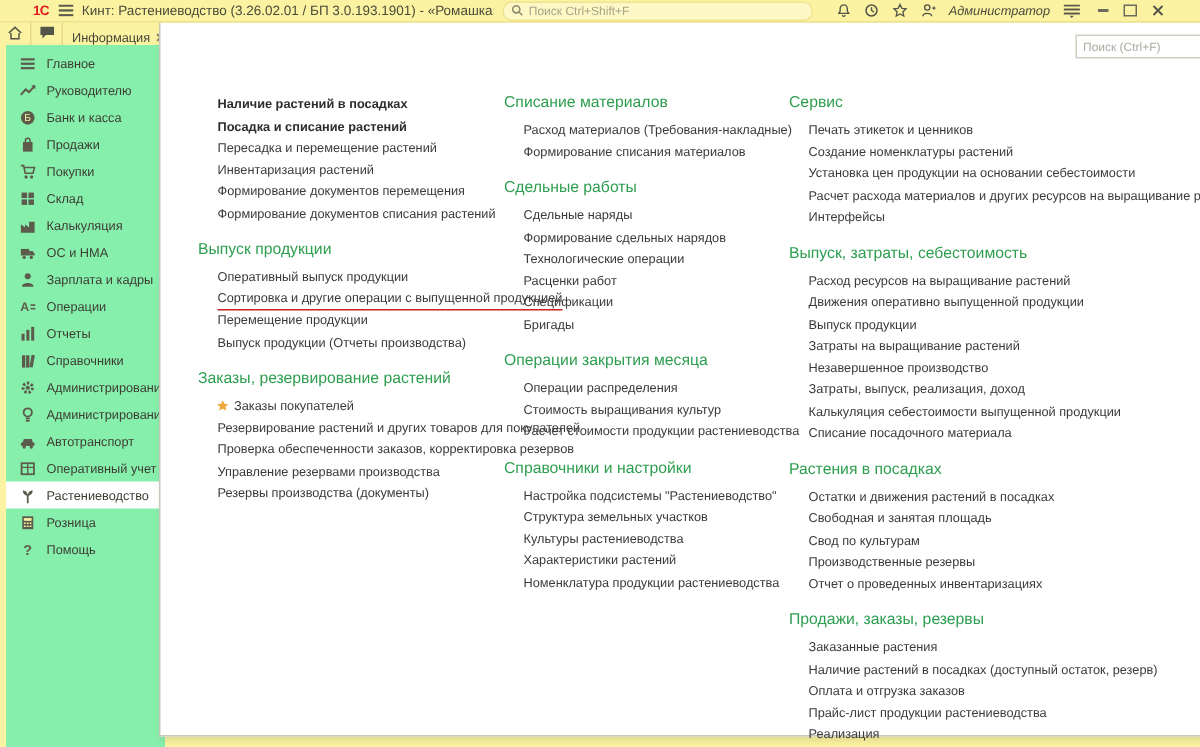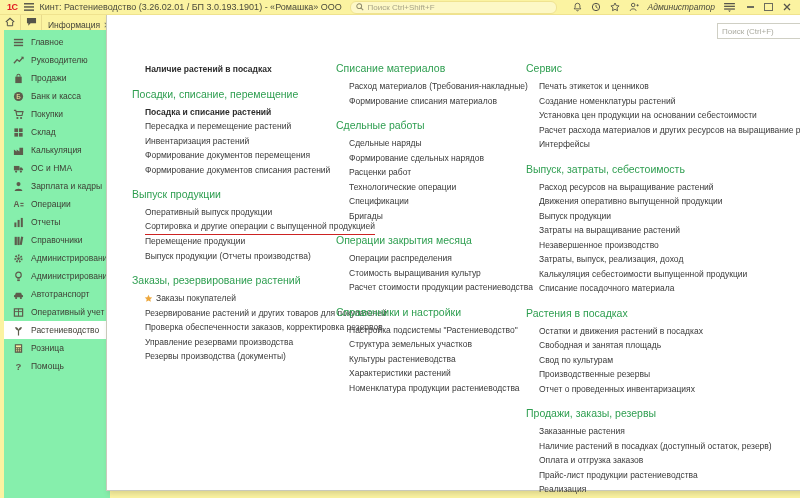--- a/index.html
+++ b/index.html
@@ -6,21 +6,21 @@
   body{
     width:800px;height:498px;position:relative;overflow:hidden;
     background:#fbf3a1;
     font-family:"Liberation Sans",sans-serif;
     -webkit-font-smoothing:antialiased;
   }
   
   .titlebar{
     position:absolute;top:0;left:0;right:0;height:14px;
     background:#fbf3a1;display:flex;align-items:center;
-    padding:0 7px;font-size:9px;color:#3f3f3f;z-index:20;gap:6px;
+    padding:0 22px;font-size:9px;color:#3f3f3f;z-index:20;gap:6px;
     border-bottom:1px solid #efe28e;
   }
   .logo{color:#e01b22;font-weight:bold;font-size:9px;letter-spacing:-.5px;}
   .tb-icon{display:flex;align-items:center;justify-content:center;height:12px;cursor:pointer;}
   .tb-title{white-space:nowrap;overflow:hidden;color:#4a4a3c;}
   .tb-search{
     margin-left:auto;width:195px;height:11px;border-radius:6px;
     background:#fdf8c6;border:1px solid #f0e390;display:flex;align-items:center;
     gap:4px;padding:0 5px;color:#a8a488;font-size:8px;cursor:text;flex:none;
   }
@@ -204,34 +204,34 @@
         <svg width="11" height="11" viewBox="0 0 12 12">
           <polyline points="1,9 4.5,5 7,7 11,2.5" fill="none" stroke="#5d5c4c" stroke-width="1.5"></polyline>
           <path d="M8.5 2 h3 v3 z" fill="#5d5c4c"></path>
         </svg>
       </span>
       <span>Руководителю</span>
     </div>
     <div class="sb-item">
       <span class="sb-ic">
         <svg width="11" height="11" viewBox="0 0 12 12">
+          <circle cx="6" cy="6" r="5" fill="#5d5c4c"></circle>
+          <text x="6" y="8.7" font-size="7.5" fill="#faf0a2" text-anchor="middle" font-family="Liberation Sans">Б</text>
+        </svg>
+      </span>
+      <span>Банк и касса</span>
+    </div>
+    <div class="sb-item">
+      <span class="sb-ic">
+        <svg width="11" height="11" viewBox="0 0 12 12">
           <rect x="2.5" y="4" width="7" height="7" fill="#5d5c4c"></rect>
           <path d="M4.3 4.2 V3 a1.7 1.7 0 0 1 3.4 0 v1.2" fill="none" stroke="#5d5c4c" stroke-width="1.1"></path>
         </svg>
       </span>
       <span>Продажи</span>
-    </div>
-    <div class="sb-item">
-      <span class="sb-ic">
-        <svg width="11" height="11" viewBox="0 0 12 12">
-          <circle cx="6" cy="6" r="5" fill="#5d5c4c"></circle>
-          <text x="6" y="8.7" font-size="7.5" fill="#faf0a2" text-anchor="middle" font-family="Liberation Sans">Б</text>
-        </svg>
-      </span>
-      <span>Банк и касса</span>
     </div>
     <div class="sb-item">
       <span class="sb-ic">
         <svg width="11" height="11" viewBox="0 0 12 12">
           <path d="M1 1.5 h2 l1.2 5.6 h5.6 l1.1-4.2 H3.6" fill="none" stroke="#5d5c4c" stroke-width="1.2"></path>
           <circle cx="4.8" cy="9.8" r="1.2" fill="#5d5c4c"></circle>
           <circle cx="8.8" cy="9.8" r="1.2" fill="#5d5c4c"></circle>
         </svg>
       </span>
       <span>Покупки</span>
@@ -407,21 +407,20 @@
     <span class="icon-btn">
       <svg width="7" height="7" viewBox="0 0 8 8">
           <path d="M1 1 L7 7 M7 1 L1 7" stroke="#8a8a80" stroke-width="1.3"></path>
         </svg>
     </span>
   </div>
   <div class="menu-col" id="col1">
       <div class="menu-item bold">
         <span class="lbl">Наличие растений в посадках</span>
       </div>
-      <div class="sec-title">Посадки, списание, перемещение</div>
       <div class="menu-item bold">
         <span class="lbl">Посадка и списание растений</span>
       </div>
       <div class="menu-item">
         <span class="lbl">Пересадка и перемещение растений</span>
       </div>
       <div class="menu-item">
         <span class="lbl">Инвентаризация растений</span>
       </div>
       <div class="menu-item">
@@ -474,24 +473,24 @@
         <span class="lbl">Формирование списания материалов</span>
       </div>
       <div class="sec-title">Сдельные работы</div>
       <div class="menu-item">
         <span class="lbl">Сдельные наряды</span>
       </div>
       <div class="menu-item">
         <span class="lbl">Формирование сдельных нарядов</span>
       </div>
       <div class="menu-item">
+        <span class="lbl">Технологические операции</span>
+      </div>
+      <div class="menu-item">
         <span class="lbl">Расценки работ</span>
-      </div>
-      <div class="menu-item">
-        <span class="lbl">Технологические операции</span>
       </div>
       <div class="menu-item">
         <span class="lbl">Спецификации</span>
       </div>
       <div class="menu-item">
         <span class="lbl">Бригады</span>
       </div>
       <div class="sec-title">Операции закрытия месяца</div>
       <div class="menu-item">
         <span class="lbl">Операции распределения</span>

